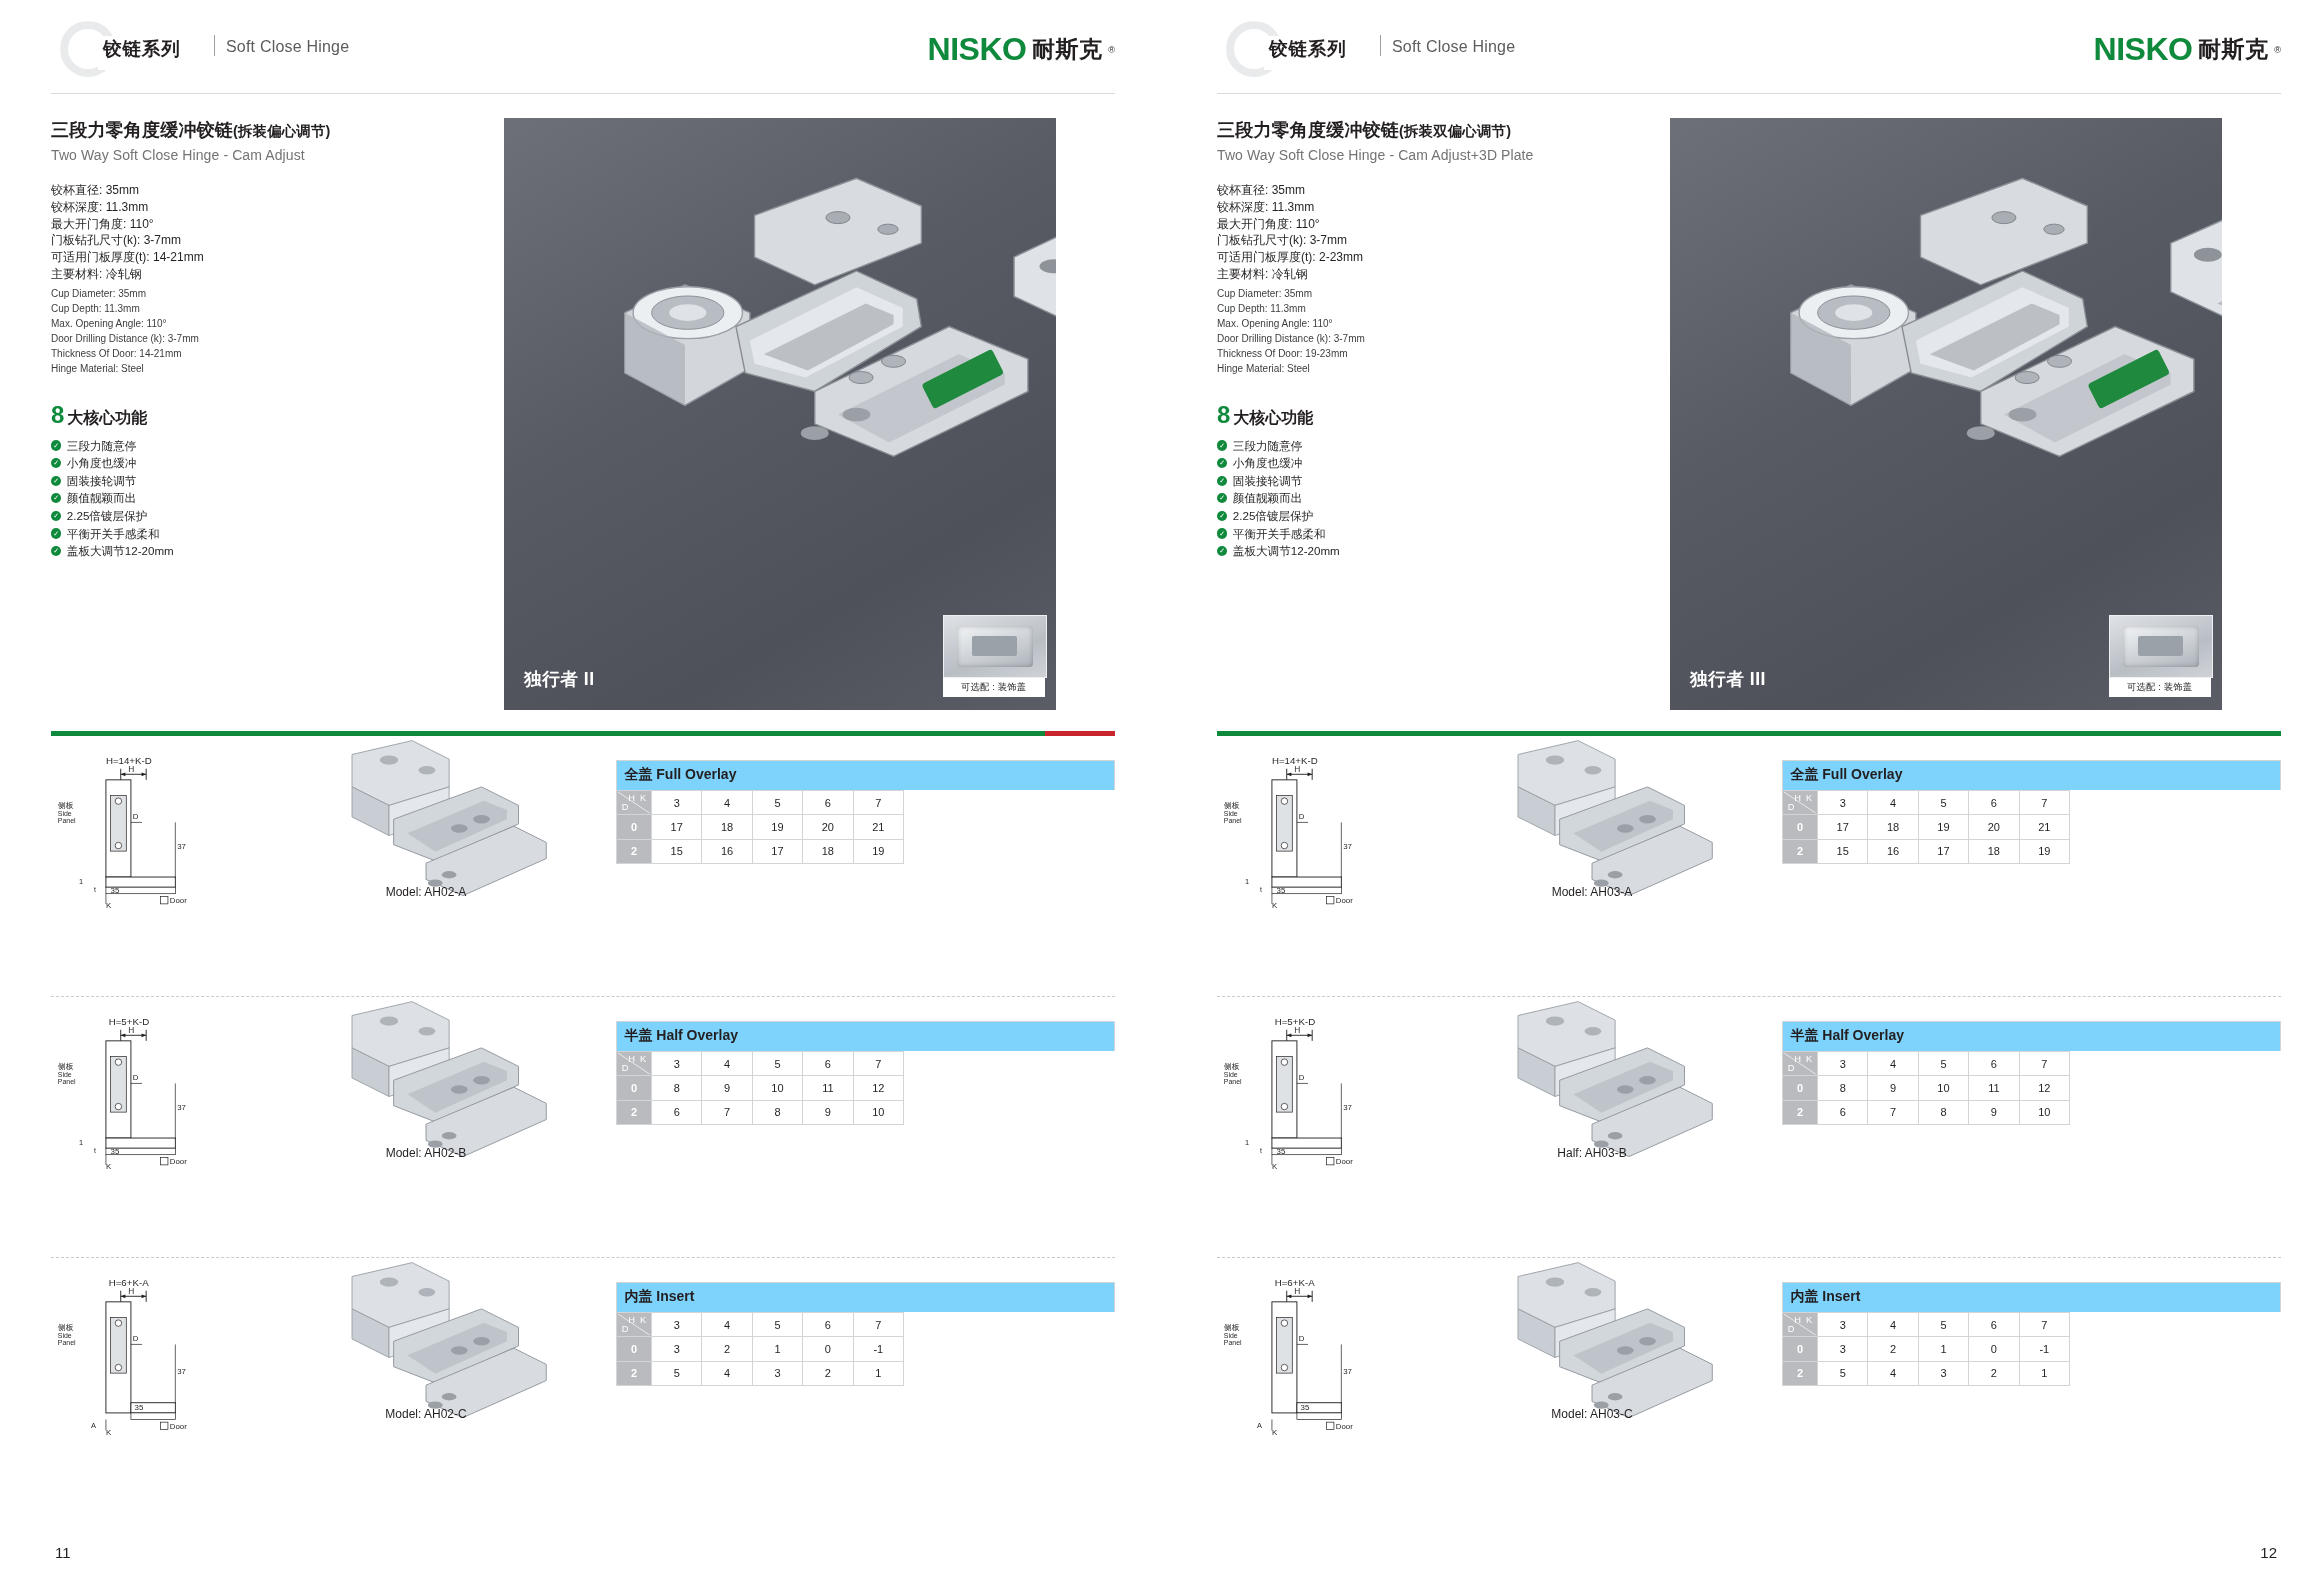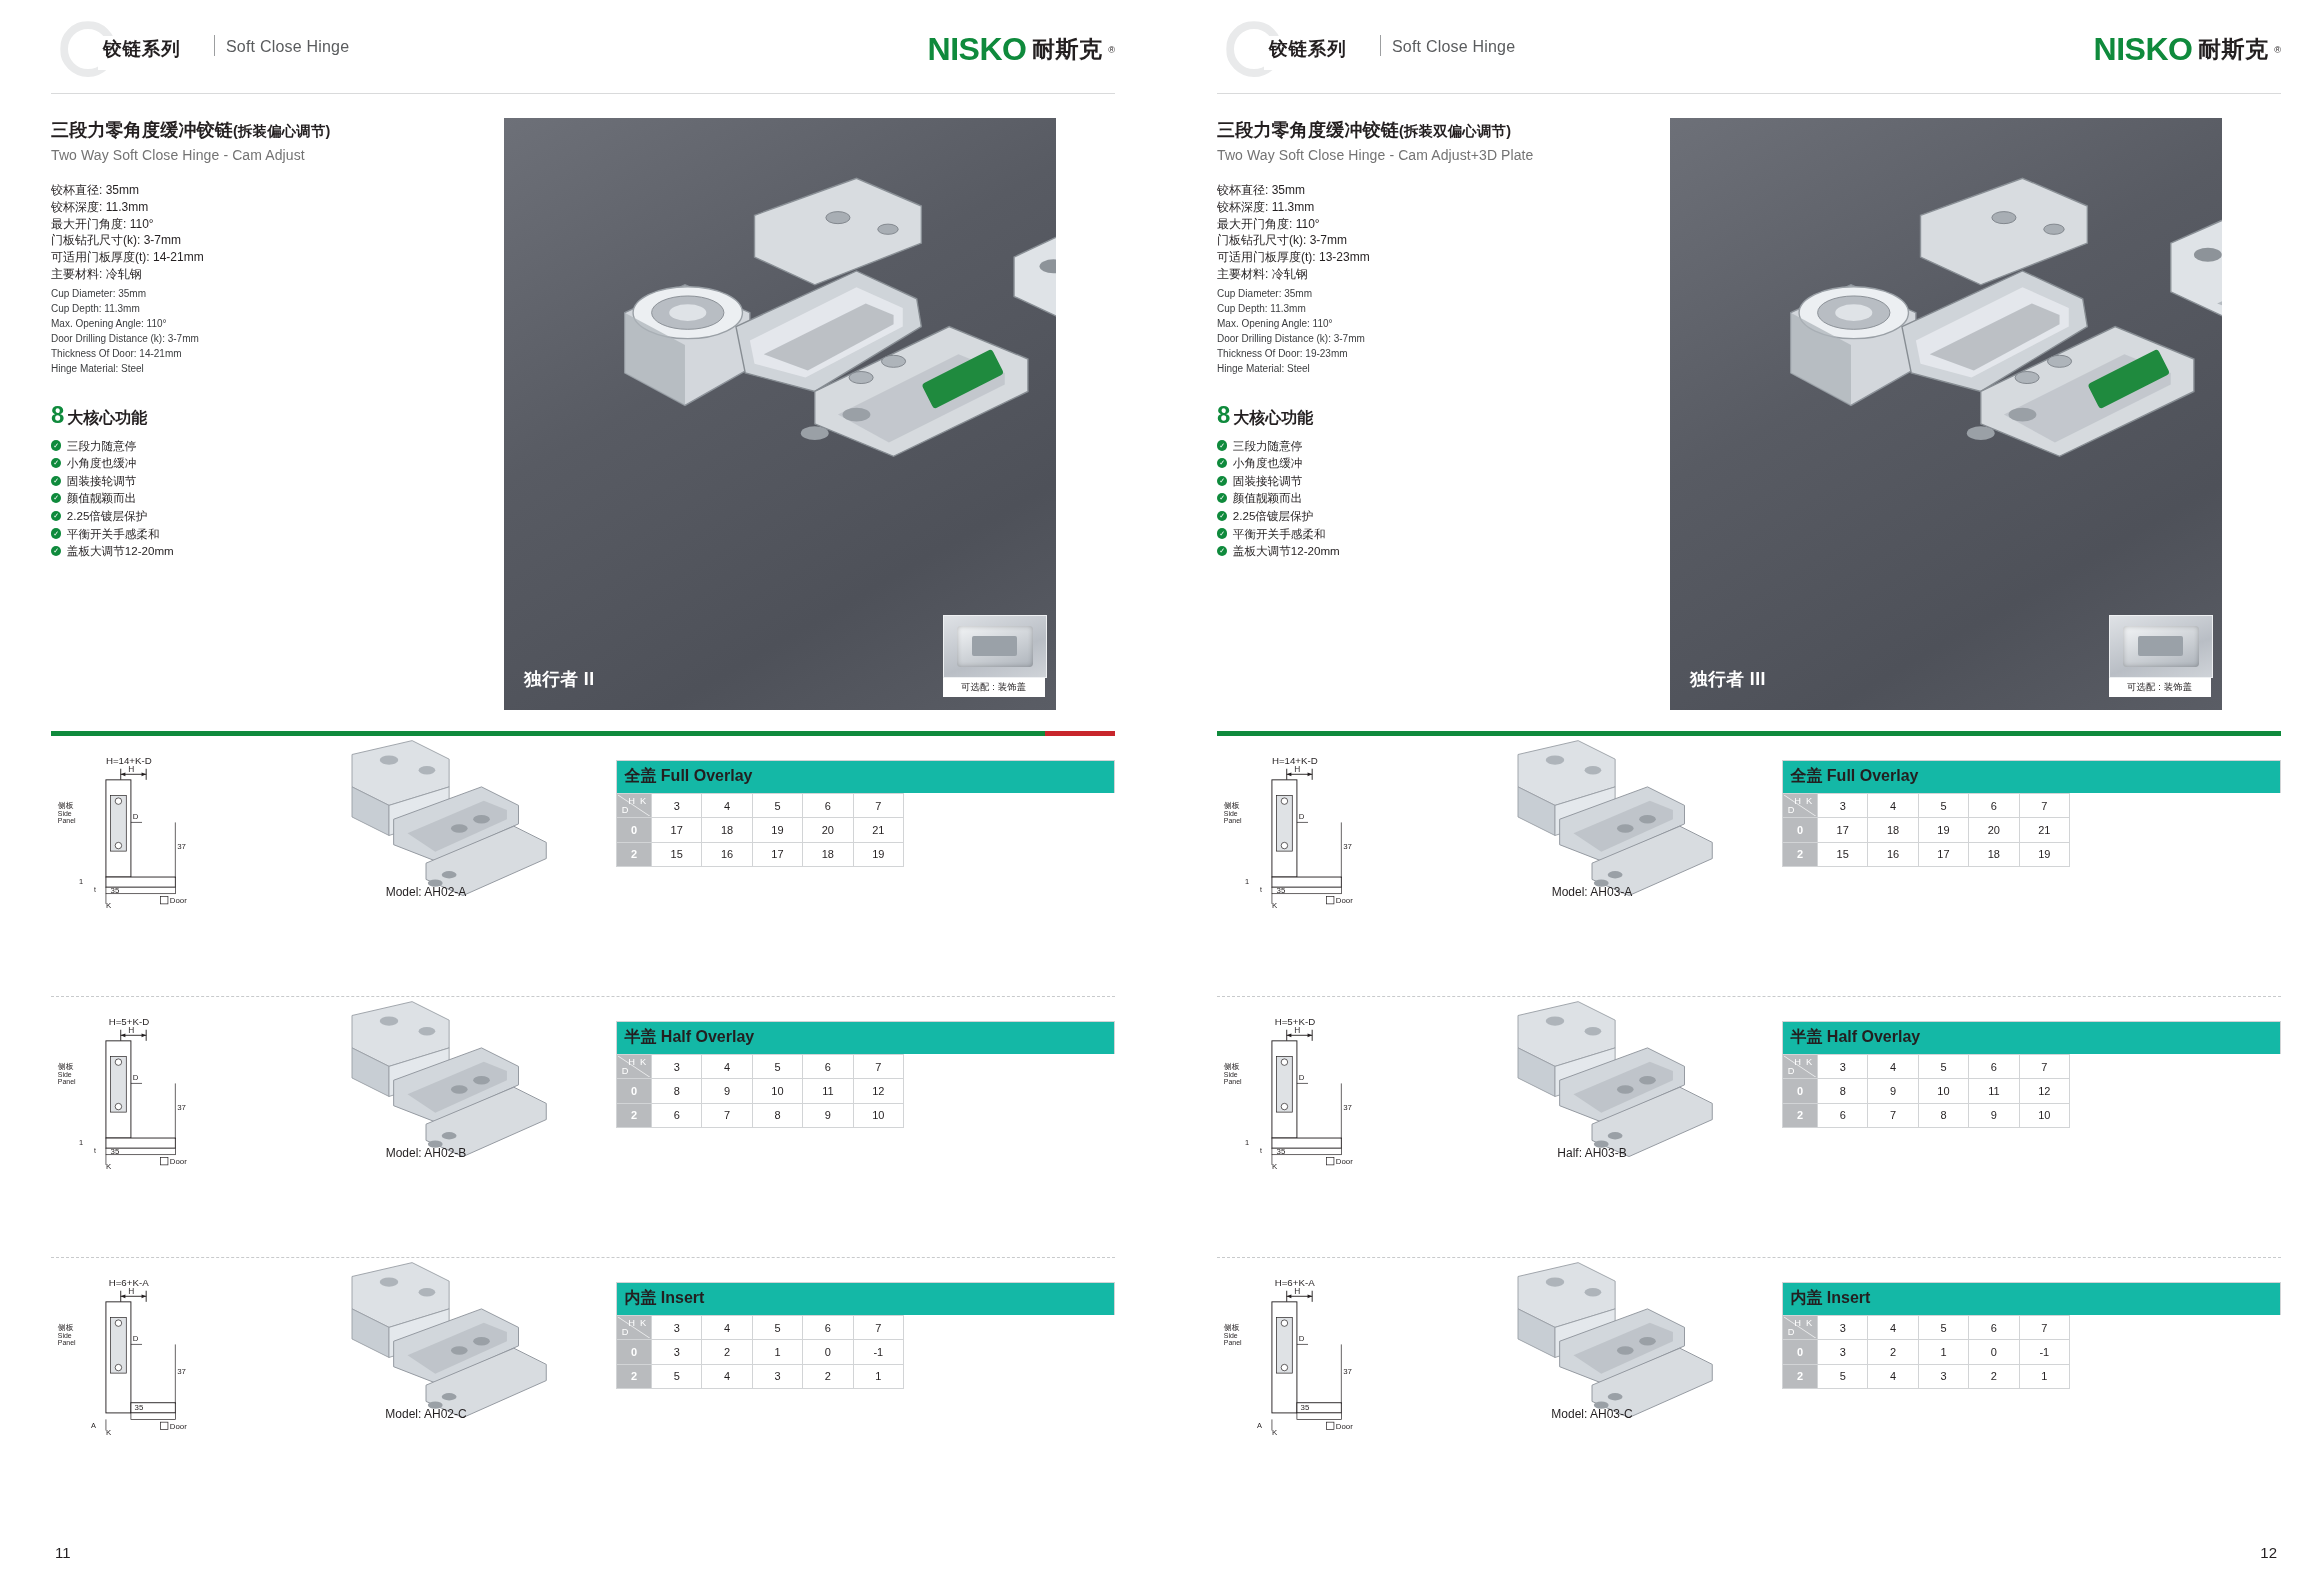--- a/index.html
+++ b/index.html
@@ -119,21 +119,21 @@
   }
   .row.last{border-bottom:none;}
   .row-diag{width:199px;position:relative;padding-top:17.6px;}
   .row-photo{width:352px;position:relative;padding-top:0;text-align:center;}
   .model-label{
     position:absolute;left:0;right:0;bottom:24px;text-align:center;font-size:12px;color:#231f20;
   }
   .row-table{flex:1;padding-top:24px;padding-left:14px;}
 
   .tbl-title{
-    background:#14b8a6;font-size:16px;font-weight:bold;padding:5.6px 7.4px;color:#231f20;
+    background:#7dd3fc;font-size:14px;font-weight:bold;padding:5.6px 7.4px;color:#231f20;
     border:0.5px solid #d2d4d6;border-bottom:none;
   }
   table.ov{border-collapse:collapse;width:288px;table-layout:fixed;}
   table.ov td,table.ov th{
     border:0.5px solid #d2d4d6;height:21.3px;text-align:center;font-size:11px;color:#231f20;font-weight:normal;
   }
   table.ov td.corner{
     background:#b9bbbe;color:#fff;position:relative;width:32px;
   }
   table.ov td.rowhead{background:#b9bbbe;color:#ffffff;font-weight:bold;width:32px;}
@@ -595,21 +595,21 @@
         <div class="p-title-cn">
           <span>三段力零角度缓冲铰链</span><span class="paren">(拆装双偏心调节)</span>
         </div>
         <div class="p-title-en">Two Way Soft Close Hinge - Cam Adjust+3D Plate</div>
 
         <div class="specs-cn">
           <div>铰杯直径: 35mm</div>
           <div>铰杯深度: 11.3mm</div>
           <div>最大开门角度: 110°</div>
           <div>门板钻孔尺寸(k): 3-7mm</div>
-          <div>可适用门板厚度(t): 13-23mm</div>
+          <div>可适用门板厚度(t): 2-23mm</div>
           <div>主要材料: 冷轧钢</div>
         </div>
 
         <div class="specs-en">
           <div>Cup Diameter: 35mm</div>
           <div>Cup Depth: 11.3mm</div>
           <div>Max. Opening Angle: 110°</div>
           <div>Door Drilling Distance (k): 3-7mm</div>
           <div>Thickness Of Door: 19-23mm</div>
           <div>Hinge Material: Steel</div>

